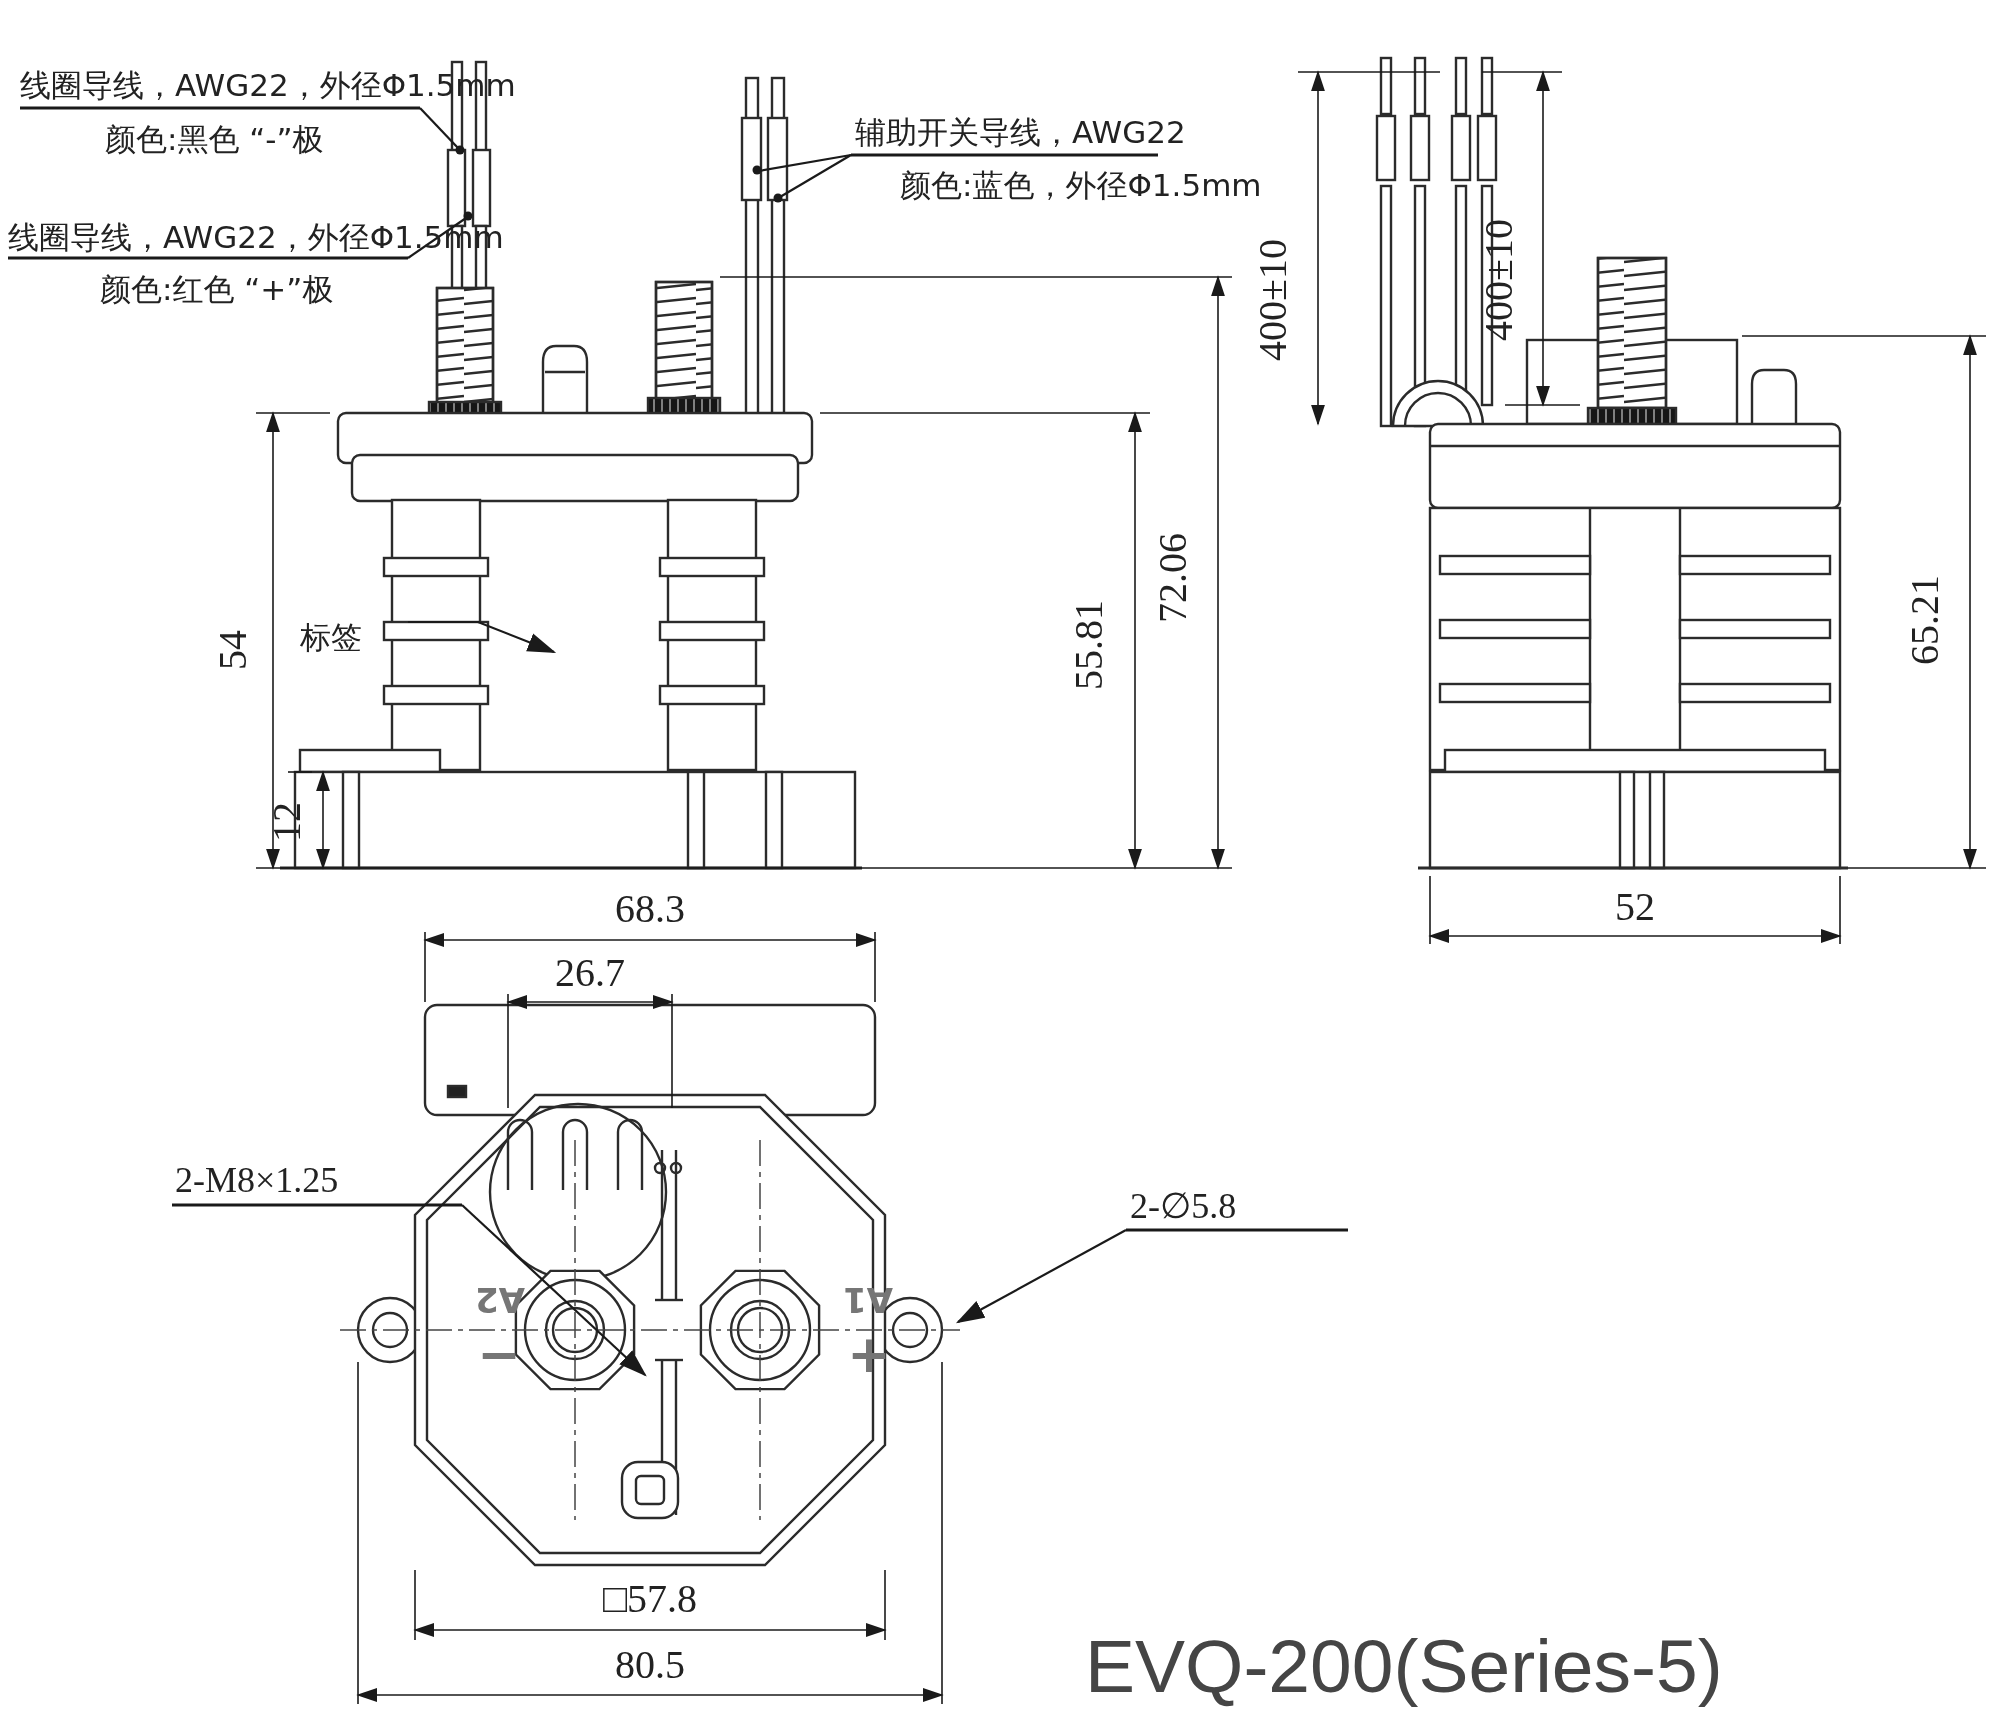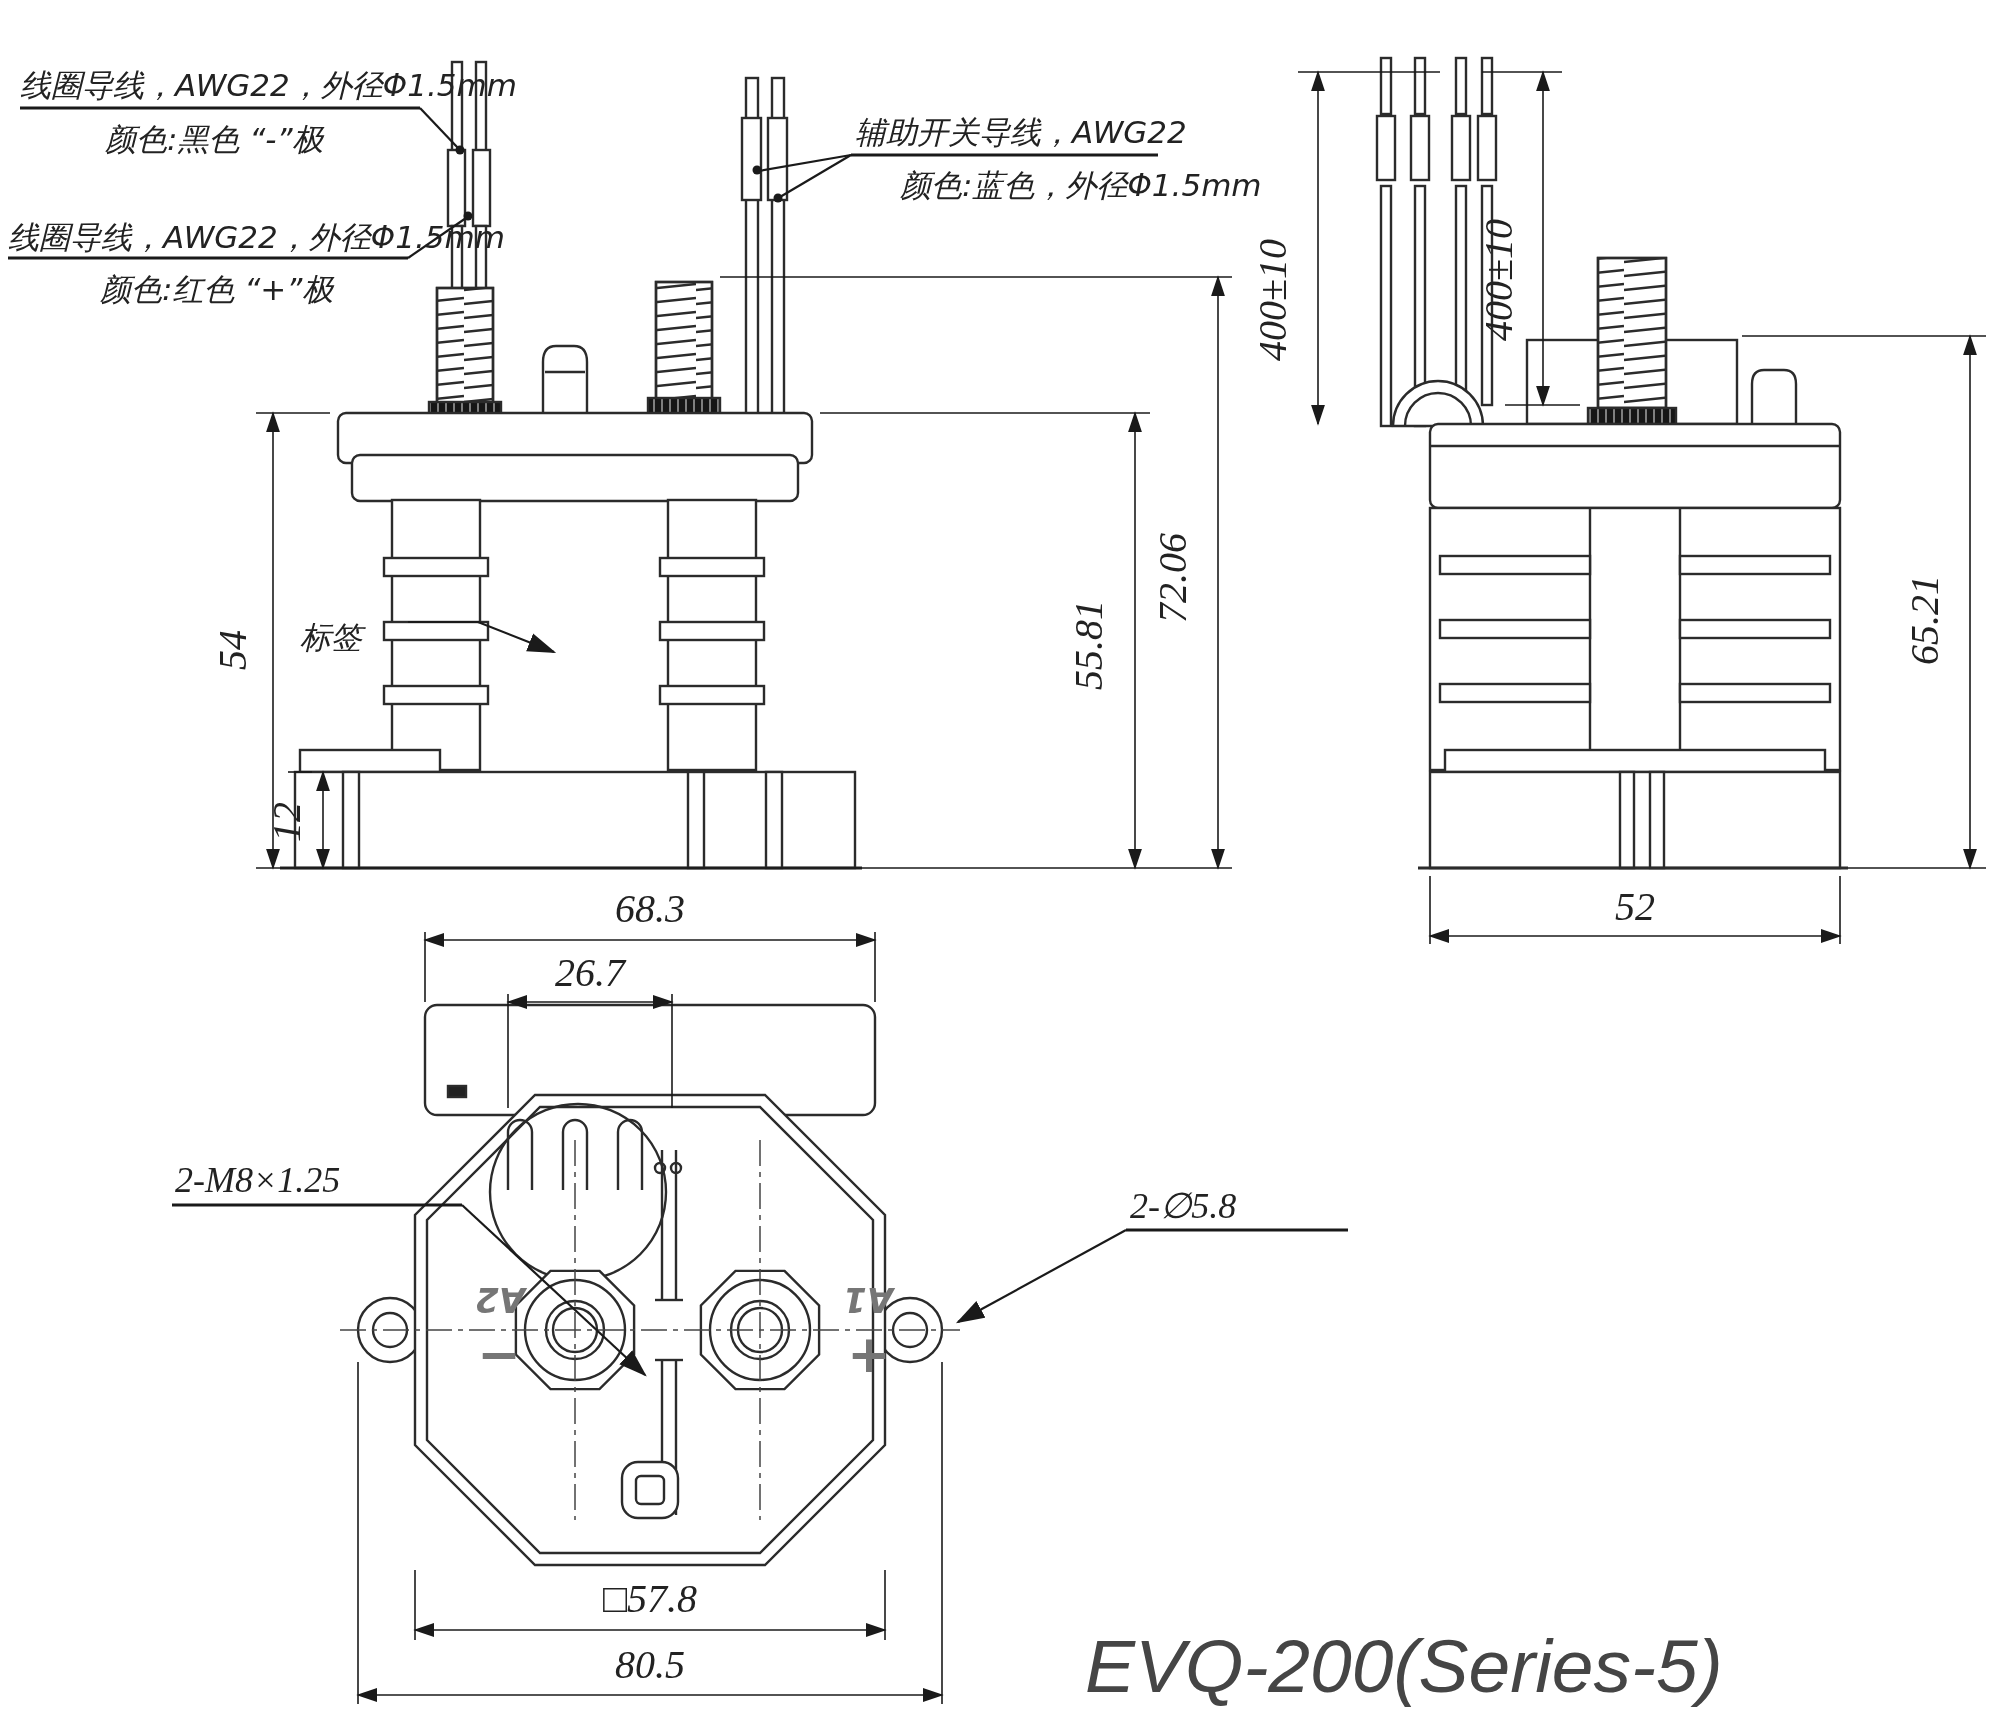--- a/index.html
+++ b/index.html
@@ -1,17 +1,17 @@
 <!DOCTYPE html>
 <html><head>
 <meta charset="utf-8">
 <style>
   html,body{margin:0;padding:0;background:#ffffff;}
   .page{position:relative;width:1999px;height:1731px;background:#ffffff;overflow:hidden;
-        font-family:"DejaVu Sans",sans-serif;font-style:italic;}
+        font-family:"DejaVu Sans",sans-serif;}
   svg{position:absolute;left:0;top:0;}
   text{fill:#222;}
   .cjk{font-family:"DejaVu Sans",sans-serif;font-size:31px;}
   .dim{font-family:"Liberation Serif",serif;font-size:40px;}
   .dimS{font-family:"Liberation Serif",serif;font-size:36px;}
   .ttl{font-family:"Liberation Sans",sans-serif;font-size:75px;fill:#454545;}
   .gray{fill:#767676;font-weight:bold;}
 </style>
 </head>
 <body>

